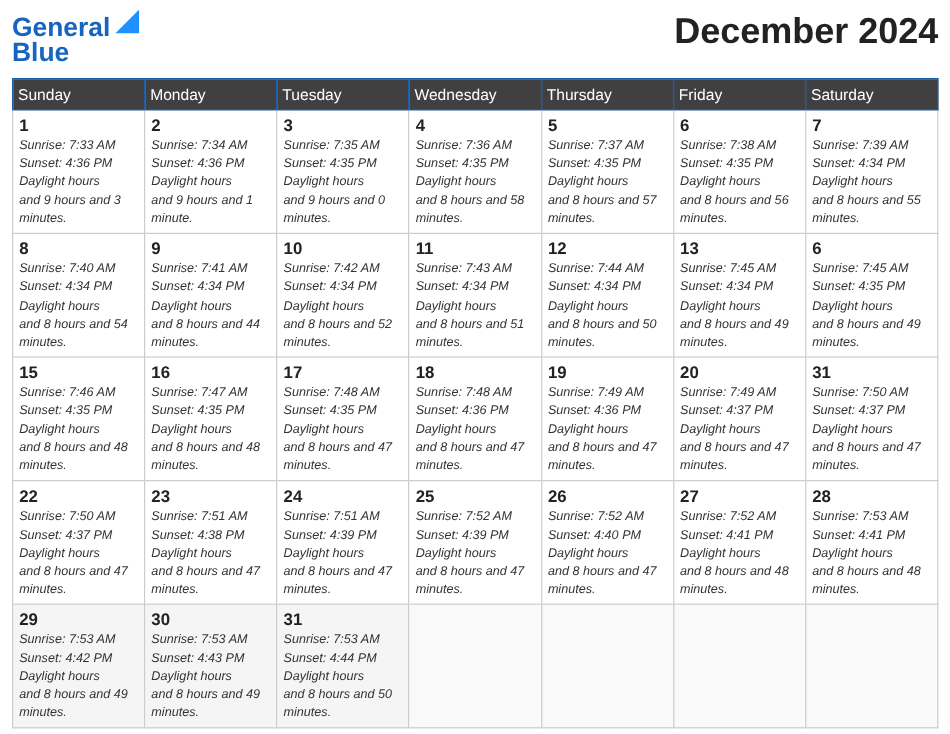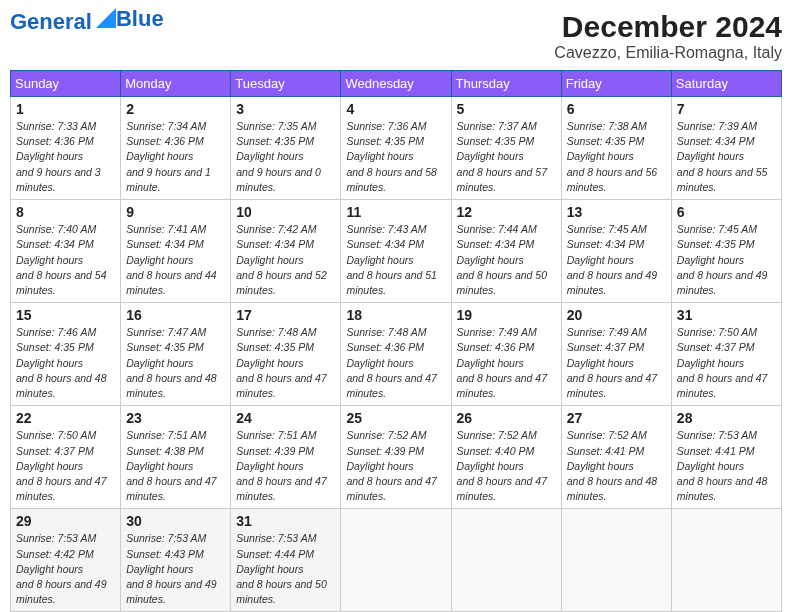--- a/index.html
+++ b/index.html
@@ -11,21 +11,21 @@
       padding: 10px;
     }
     .header {
       display: flex;
       justify-content: space-between;
       align-items: flex-start;
       margin-bottom: 8px;
     }
     .logo {
       display: flex;
-      flex-direction: row;
+      flex-direction: column;
       align-items: flex-start;
     }
     .logo-text {
       font-size: 22px;
       font-weight: bold;
       color: #333;
       line-height: 1;
     }
     .logo-text span { color: #1565c0; }
     .title-section { text-align: right; }
@@ -37,21 +37,21 @@
     .location {
       font-size: 16px;
       color: #444;
     }
     .calendar {
       width: 100%;
       border-collapse: collapse;
       font-size: 10.5px;
     }
     .calendar th {
-      background-color: #8b5cf6;
+      background-color: #404040;
       color: #fff;
       padding: 5px 4px;
       text-align: left;
       font-size: 13px;
       font-weight: normal;
       border: 1px solid #1a5faa;
     }
     .calendar td {
       border: 1px solid #ccc;
       vertical-align: top;
@@ -87,21 +87,20 @@
       <div style="margin-left:4px; position:relative; top:-2px;">
         <svg width="20" height="20" viewBox="0 0 20 20">
           <polygon points="0,20 20,0 20,20" fill="#1e90ff"></polygon>
         </svg>
       </div>
     </div>
     <div style="font-size:22px; font-weight:bold; color:#1565c0; margin-top:-4px;">Blue</div>
   </div>
   <div class="title-section">
     <div class="month-title">December 2024</div>
-    <div class="location">Cavezzo, Emilia-Romagna, Italy</div>
   </div>
 </div>
 
 <table class="calendar">
   <thead>
     <tr id="header-row">
         <th>Sunday</th>
         <th>Monday</th>
         <th>Tuesday</th>
         <th>Wednesday</th>

